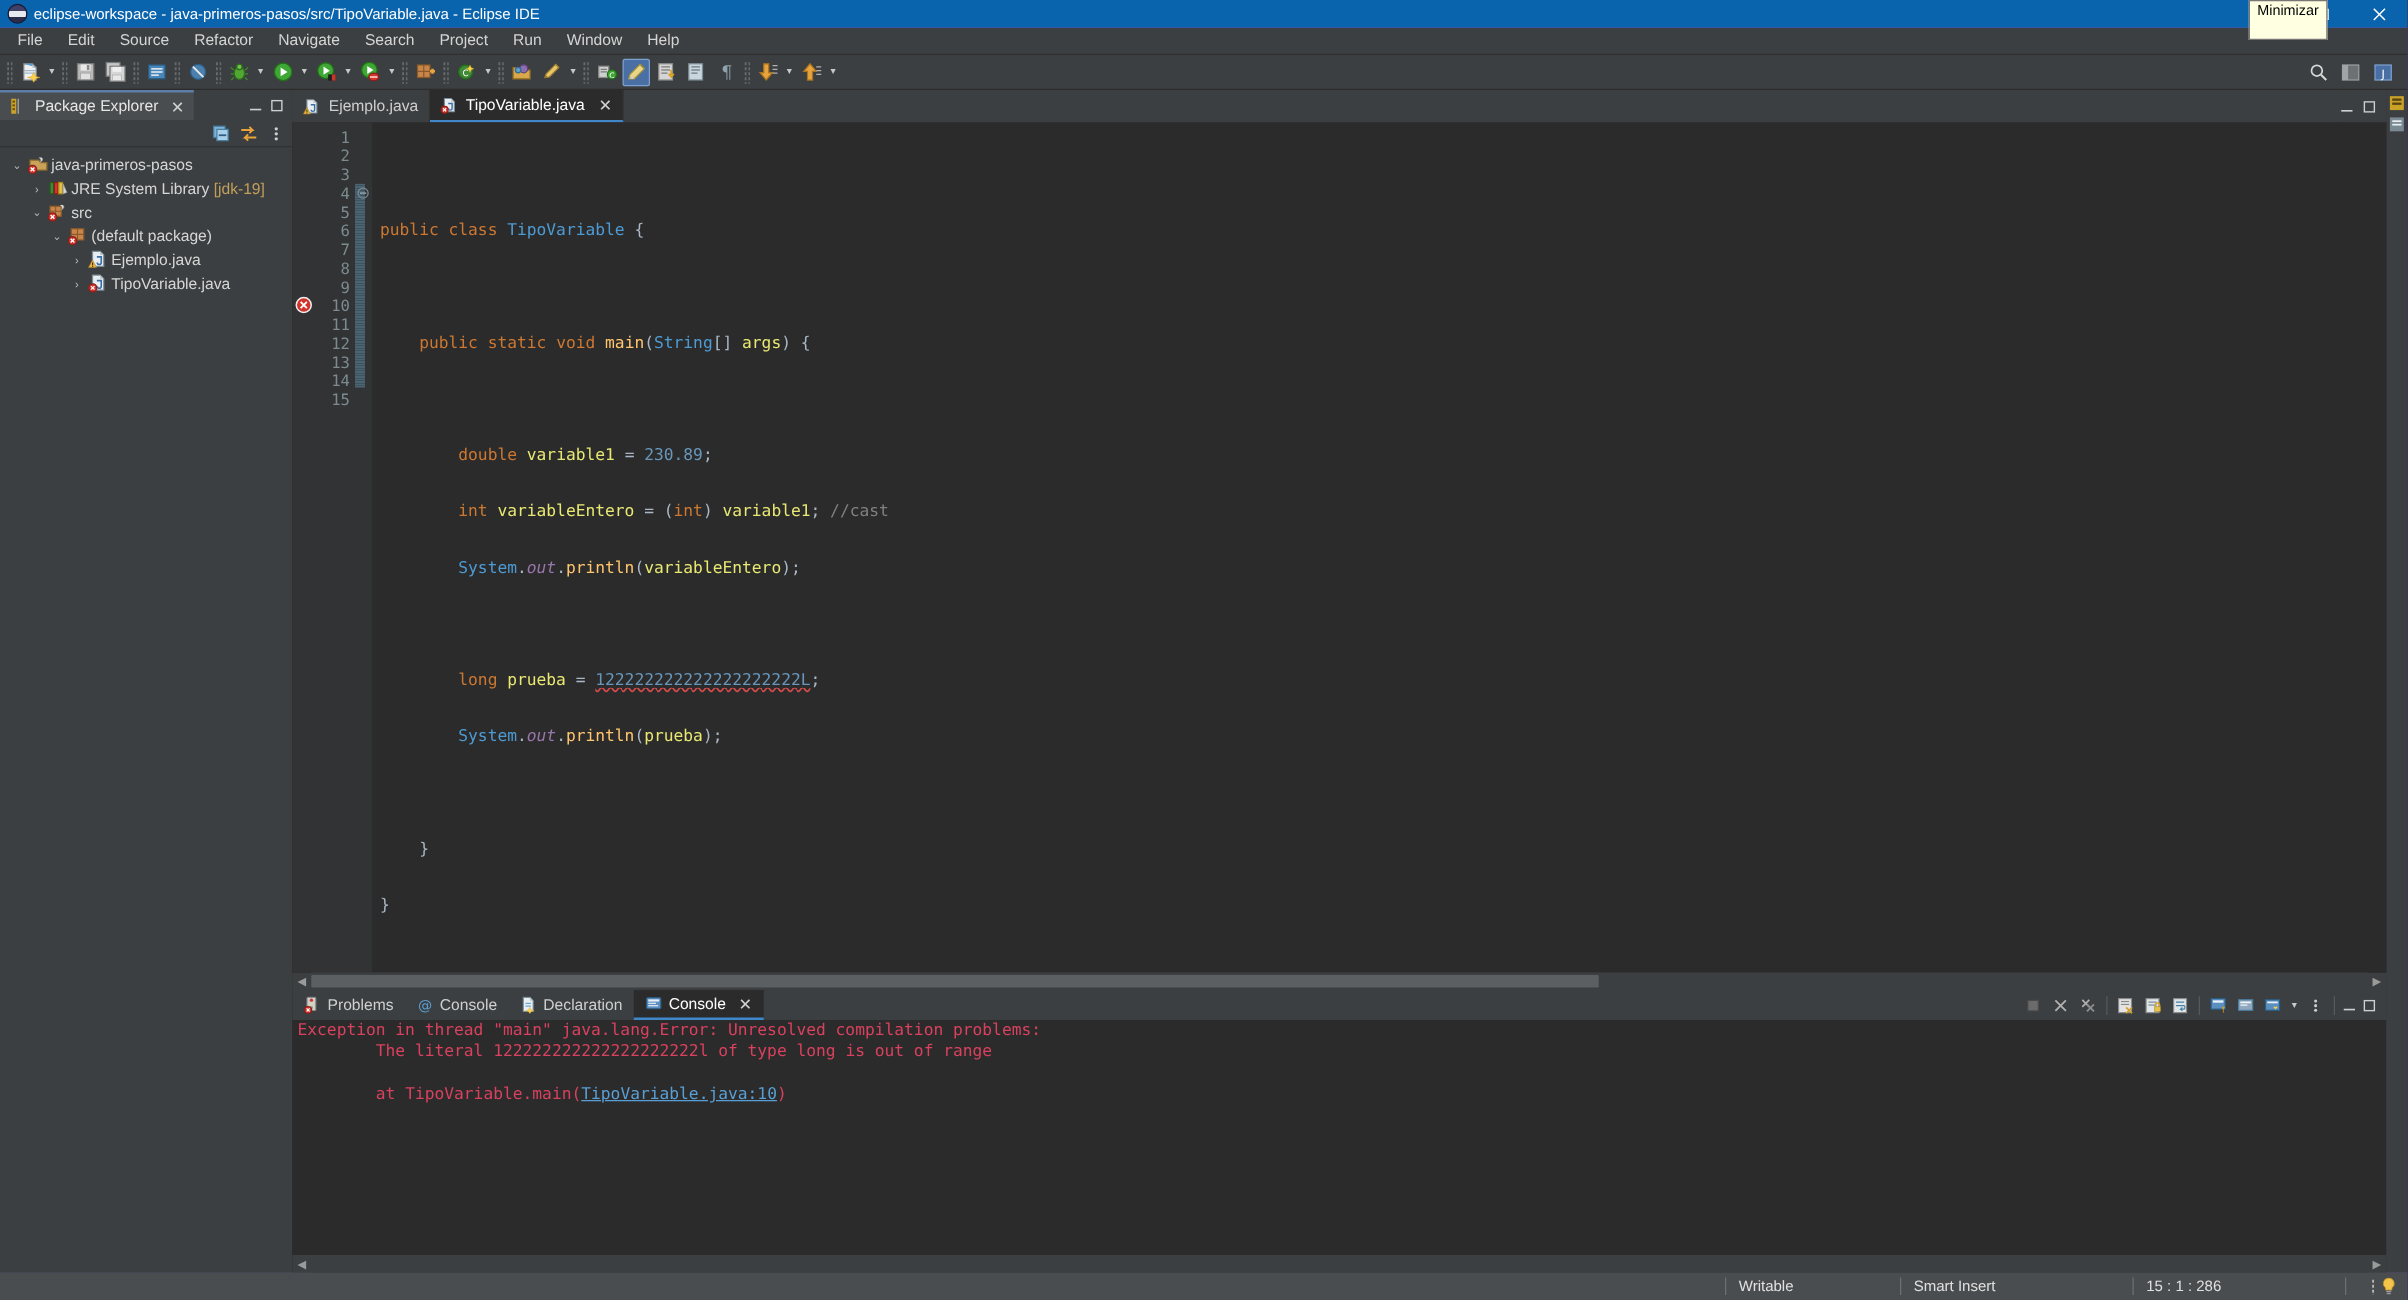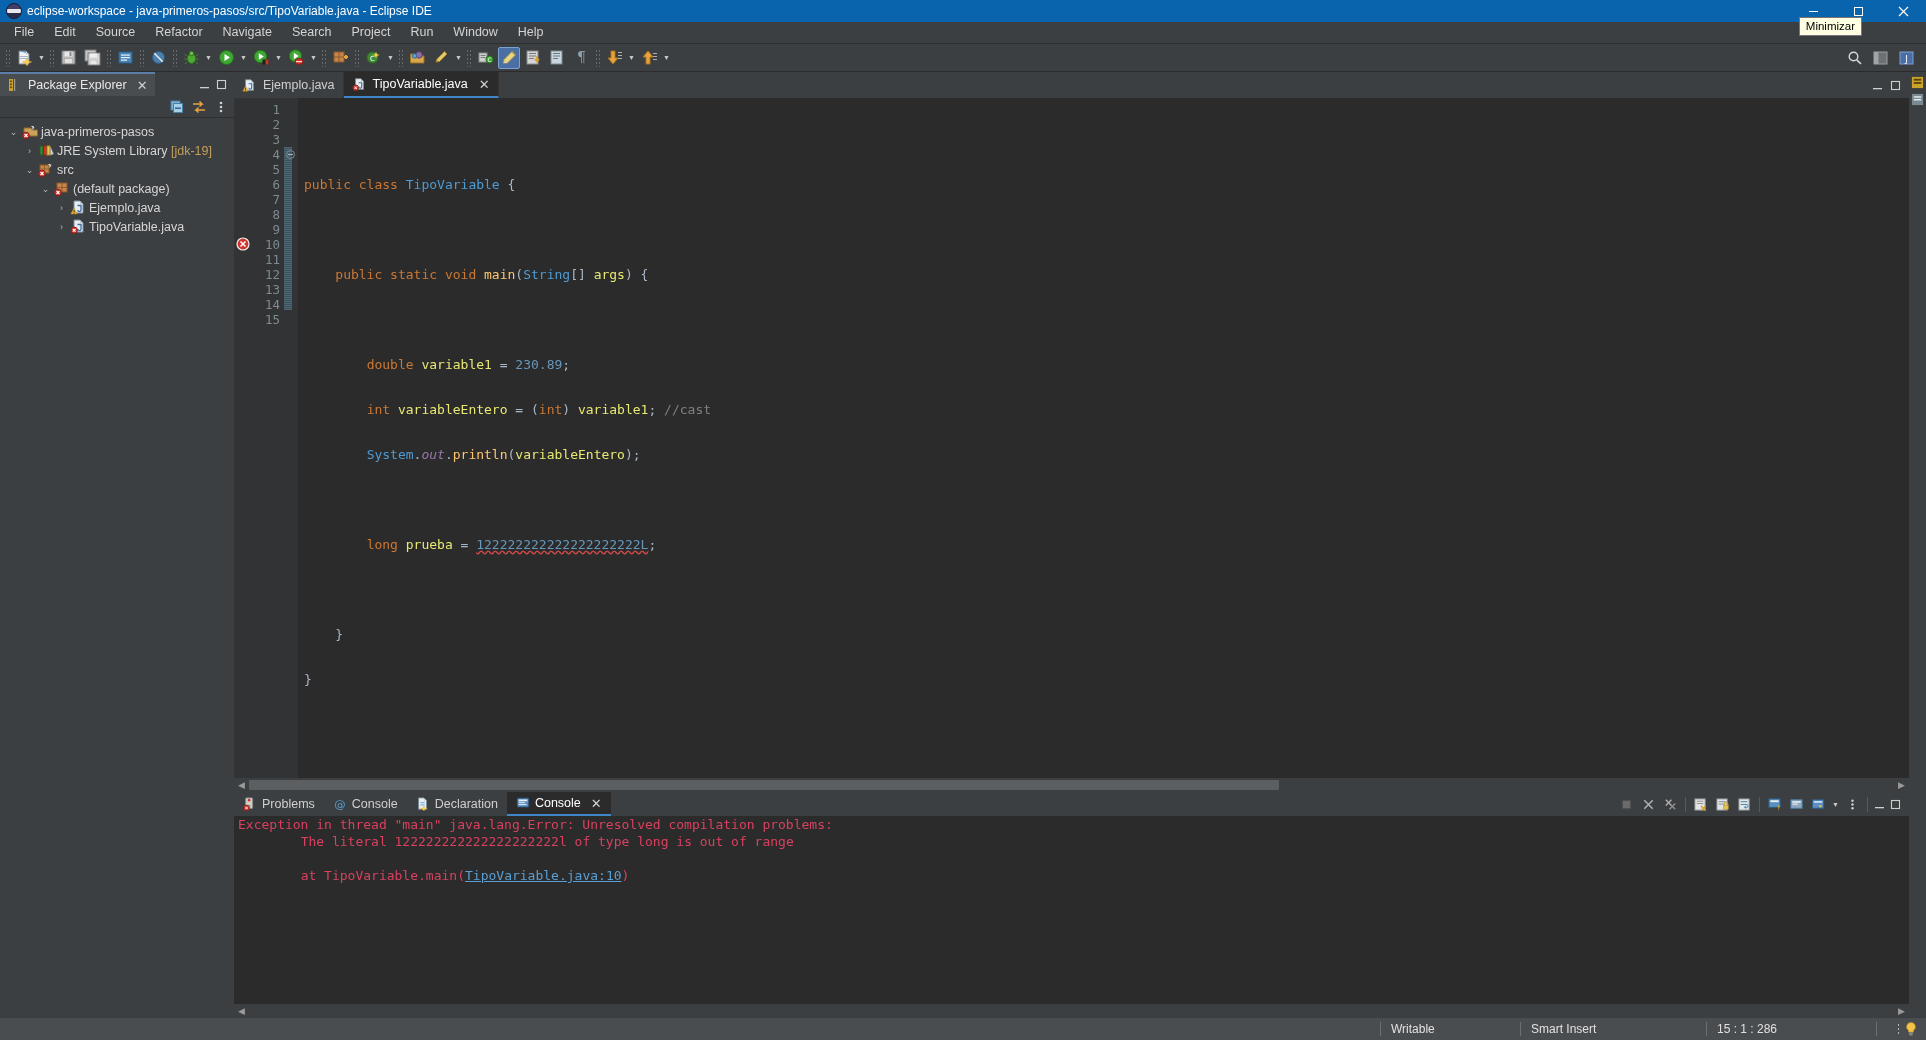--- a/index.html
+++ b/index.html
@@ -25,23 +25,23 @@
     background: linear-gradient(#3f3f68 0%, #3f3f68 33%, #e8e8f0 33%, #e8e8f0 66%, #2b2b4a 66%);
     border: 1px solid #1a1a33;
   }
   .titlebar .title-text { flex: 1 1 auto; white-space: nowrap; overflow: hidden; }
   .win-btns { display: flex; height: 22px; }
   .win-btn {
     width: 45px; height: 22px; display: flex; align-items: center; justify-content: center;
     color: #fff; font-size: 12px; line-height: 1;
   }
   .tooltip-minimizar {
-    position: absolute; right: 64px; top: 17px;
+    position: absolute; right: 64px; top: 0;
     background: #ffffe1; color: #000; border: 1px solid #767676;
-    font-size: 11.5px; padding: 2px 6px 3px 6px; z-index: 50; white-space: nowrap;
+    font-size: 11.5px; padding: 2px 6px 16px 6px; z-index: 50; white-space: nowrap;
   }
 
   
   .menubar {
     height: 22px; flex: 0 0 22px; background: #3c3f41; display: flex; align-items: center;
     padding-left: 4px; border-bottom: 1px solid #2f2f2f;
   }
   .menu-item {
     color: #d4d4d4; font-size: 12.5px; padding: 3px 10px 4px 10px; white-space: nowrap;
   }
@@ -662,20 +662,21 @@
             <div class="cline">&nbsp;</div>
             <div class="cline"><span class="kw">public</span> <span class="kw">class</span> <span class="tname">TipoVariable</span> {</div>
             <div class="cline">&nbsp;</div>
             <div class="cline">    <span class="kw">public</span> <span class="kw">static</span> <span class="kw">void</span> <span class="fn">main</span>(<span class="tname">String</span>[] <span class="var">args</span>) {</div>
             <div class="cline">&nbsp;</div>
             <div class="cline">        <span class="kw">double</span> <span class="var">variable1</span> = <span class="num">230.89</span>;</div>
             <div class="cline">        <span class="kw">int</span> <span class="var">variableEntero</span> = (<span class="kw">int</span>) <span class="var">variable1</span>; <span class="cmt">//cast</span></div>
             <div class="cline">        <span class="tname">System</span>.<span class="fld">out</span>.<span class="mth">println</span>(<span class="var">variableEntero</span>);</div>
             <div class="cline">&nbsp;</div>
             <div class="cline">        <span class="kw">long</span> <span class="var">prueba</span> = <span class="num err-underline">122222222222222222222L</span>;</div>
+            <div class="cline">        <span class="tname">System</span>.<span class="fld">out</span>.<span class="mth">println</span>(<span class="var">prueba</span>);</div>
             <div class="cline">&nbsp;</div>
             <div class="cline">    }</div>
             <div class="cline">}</div>
             <div class="cline">&nbsp;</div>
           </div>
         </div>
 
         <div class="hscroll">
           <div class="hs-arrow">◀</div>
           <div class="hs-track">

